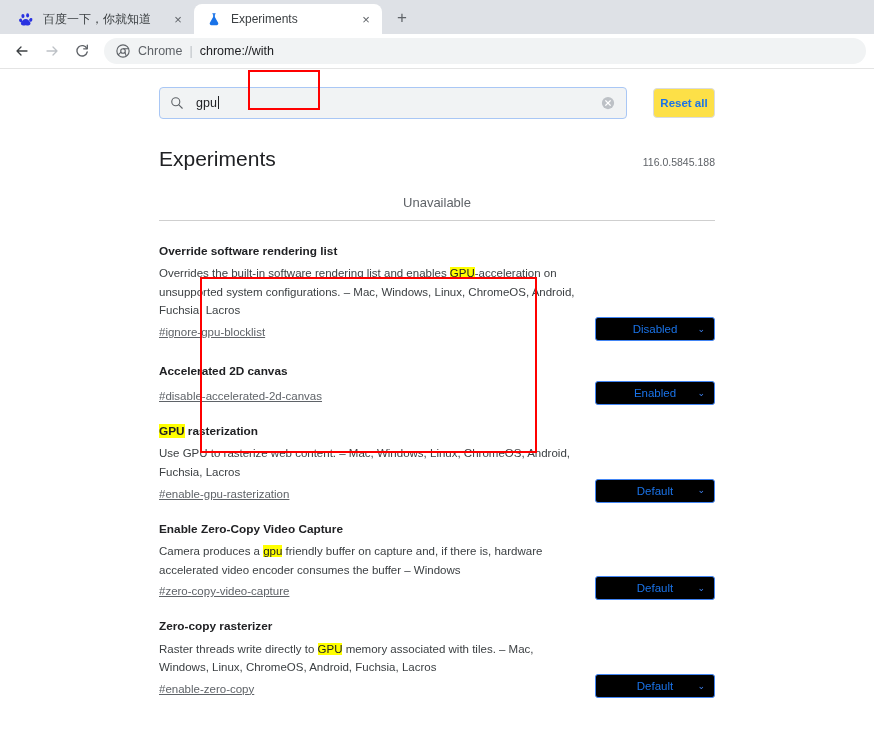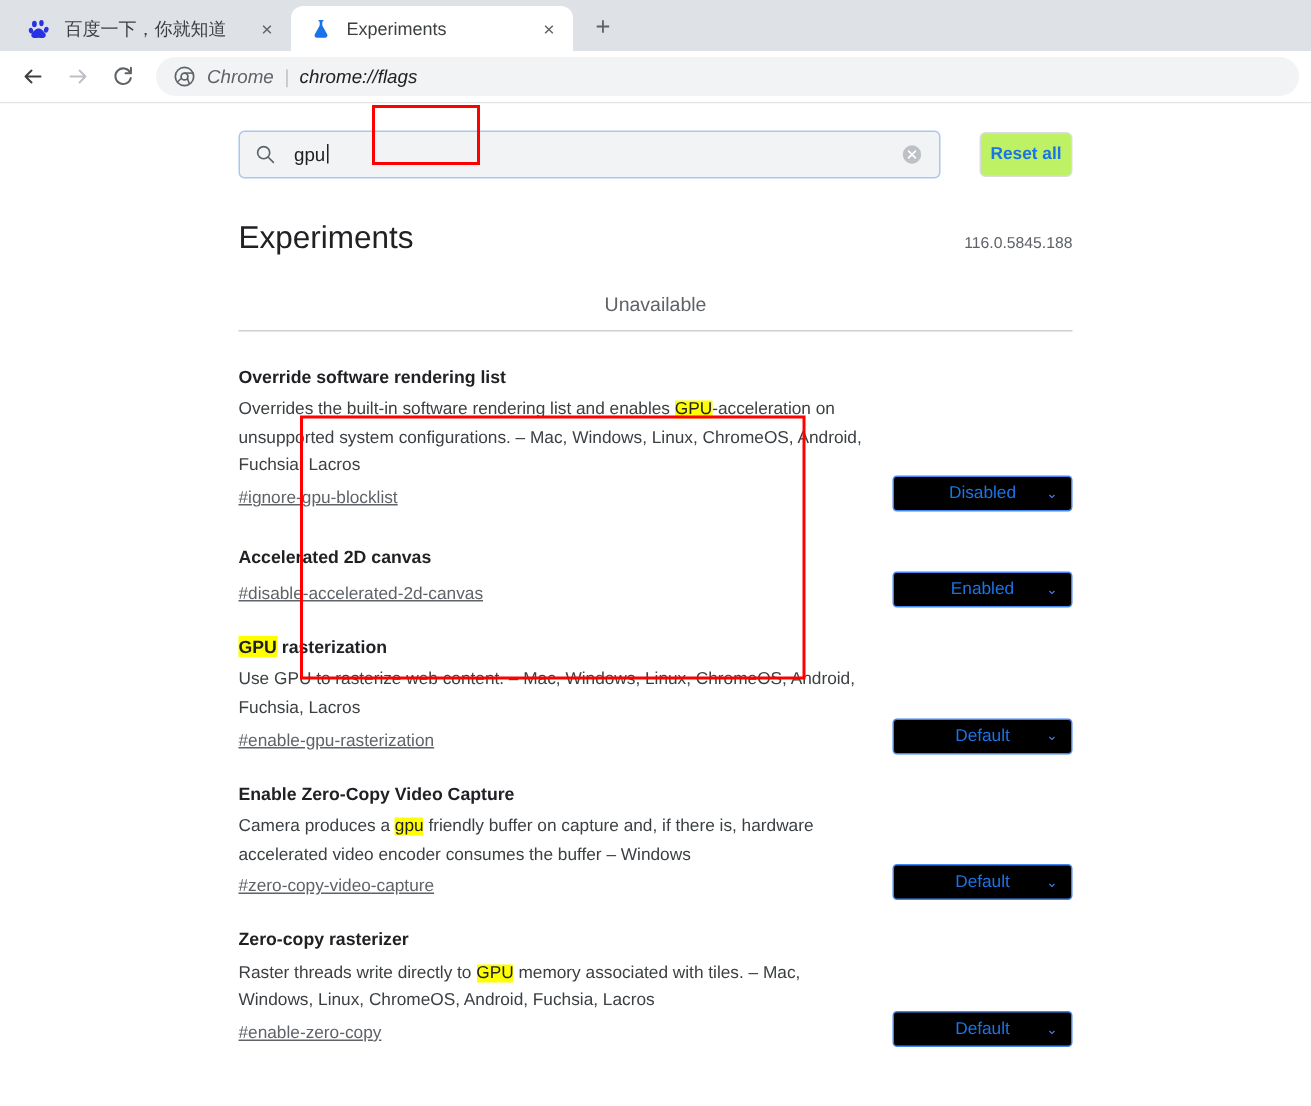--- a/index.html
+++ b/index.html
@@ -65,21 +65,20 @@
     border-radius: 50%;
   }
 
   .toolbar {
     height: 35px;
     background: #ffffff;
     display: flex;
     align-items: center;
     padding: 0 8px;
     border-bottom: 1px solid #e4e4e4;
-    font-style: italic;
   }
   .navbtn {
     width: 28px; height: 28px;
     display: flex; align-items: center; justify-content: center;
     color: #5f6368;
     font-size: 15px;
     margin-right: 2px;
   }
   .navbtn.back   { color: #3c4043; }
   .navbtn.fwd    { color: #bdc1c6; }
@@ -145,21 +144,21 @@
     background: #202124;
     vertical-align: -2px;
     margin-left: 1px;
   }
   .clear-icon { width:16px; height:16px; display:flex; align-items:center; justify-content:center; }
   .resetall {
     margin-left: 26px;
     width: 62px; height: 30px;
     border: 1px solid #dadce0;
     border-radius: 4px;
-    background: #bef264;
+    background: #fde047;
     color: #1a73e8;
     font-size: 11.5px;
     font-weight: bold;
     display: flex; align-items: center; justify-content: center;
   }
 
   .titlerow {
     display: flex;
     align-items: flex-end;
     justify-content: space-between;
@@ -314,21 +313,21 @@
         <svg width="14" height="14" viewBox="0 0 16 16">
           <circle cx="8" cy="8" r="7" fill="none" stroke="#5f6368" stroke-width="1.3"></circle>
           <circle cx="8" cy="8" r="2.6" fill="none" stroke="#5f6368" stroke-width="1.3"></circle>
           <path d="M8 5.4H15" stroke="#5f6368" stroke-width="1.2"></path>
           <path d="M5.7 9.3 2.2 12.6" stroke="#5f6368" stroke-width="1.2"></path>
           <path d="M10.2 9.3 11.8 14" stroke="#5f6368" stroke-width="1.2"></path>
         </svg>
       </span>
       <span class="omni-scheme">Chrome</span>
       <span class="omni-sep">|</span>
-      <span class="omni-url">chrome://flags</span>
+      <span class="omni-url">chrome://with</span>
     </div>
   </div>
 
   <div class="page">
     <div class="content">
 
       <div class="searchrow">
         <div class="searchbox">
           <span class="search-icon">
             <svg width="14" height="14" viewBox="0 0 16 16">

